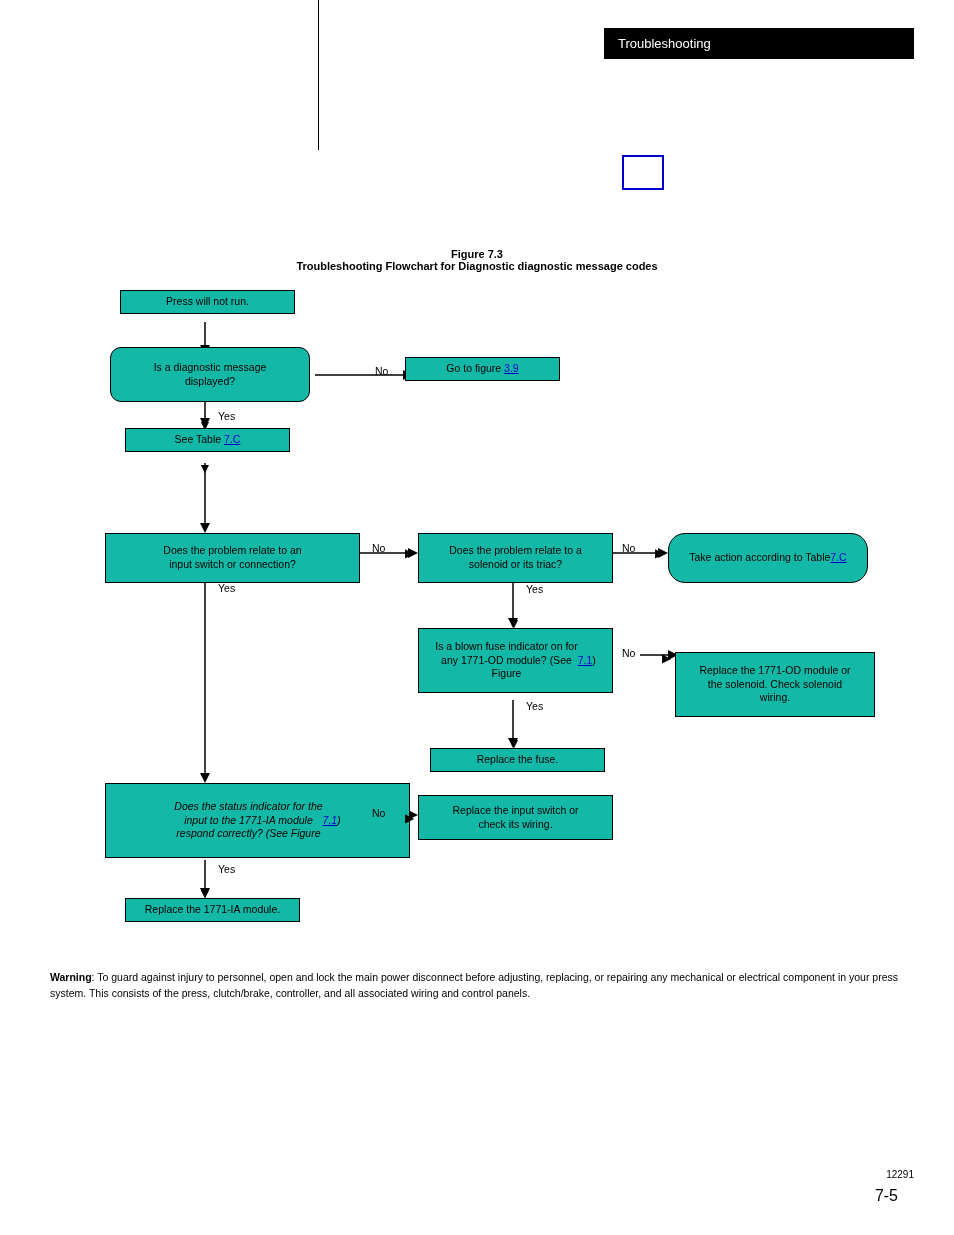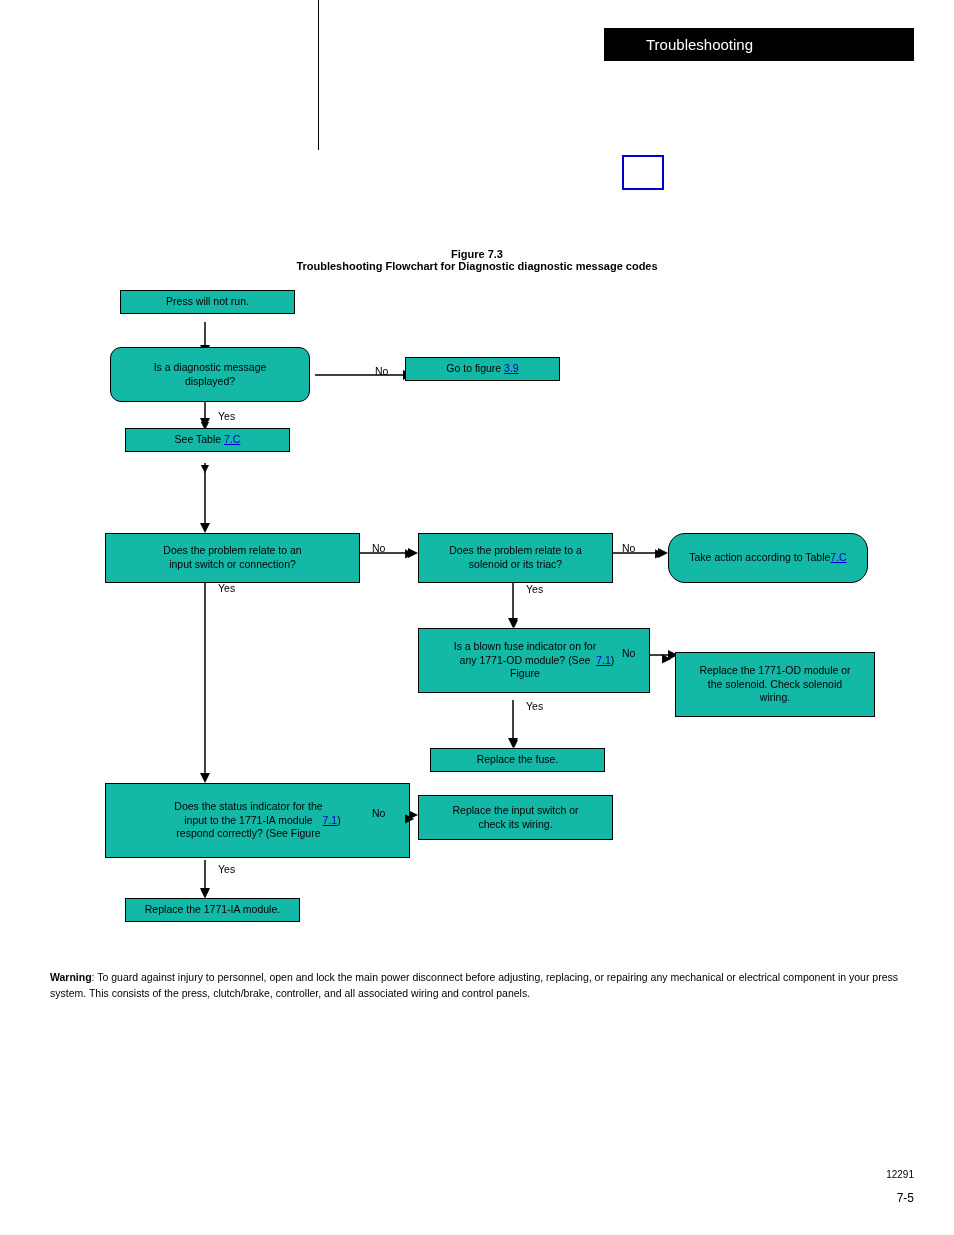--- a/index.html
+++ b/index.html
@@ -24,22 +24,21 @@
       background: #000;
       color: #fff;
       padding: 8px 14px 8px 14px;
       width: 310px;
     }
     .chapter-number {
       font-size: 15px;
       font-weight: bold;
     }
     .chapter-title {
-      font-size: 15px;
-      margin-left: 28px;
+      font-size: 13px;
     }
 
     
     .left-line {
       position: absolute;
       top: 0;
       left: 318px;
       width: 1px;
       height: 150px;
       background: #000;
@@ -123,22 +122,22 @@
       line-height: 1.5;
     }
     .warning-section strong {
       font-weight: bold;
     }
 
     
     .page-number {
       position: absolute;
       bottom: 30px;
-      right: 40px;
-      font-size: 12px;
+      right: 56px;
+      font-size: 16px;
     }
 
     
     .doc-number {
       position: absolute;
       bottom: 55px;
       right: 40px;
       font-size: 10px;
     }
   </style>
@@ -237,41 +236,41 @@
   <div class="fc-label" style="left:572px; top:257px;">No</div>
   <div style="position:absolute; left:605px; top:261px; font-size:12px;">▶</div>
 
   <div class="fc-box" style="left:618px; top:248px; width:200px; height:50px; display:flex; align-items:center; justify-content:center; text-align:right;border-radius:17px;">
     Take action according to Table<br><a class="fc-link">7.C</a>
   </div>
 
   <div class="fc-label" style="left:476px; top:298px;">Yes</div>
   <div style="position:absolute; left:457px; top:330px; font-size:14px; color:#000;">▼</div>
 
-  <div class="fc-box" style="left:368px; top:343px; width:232px; height:65px; display:flex; align-items:center; justify-content:center; text-align:center;">
+  <div class="fc-box" style="left:368px; top:343px; width:195px; height:65px; display:flex; align-items:center; justify-content:center; text-align:center;">
     Is a blown fuse indicator on for<br>any 1771-OD module? (See<br>Figure <a class="fc-link">7.1</a>)
   </div>
 
   <div class="fc-label" style="left:572px; top:362px;">No</div>
   <div style="position:absolute; left:612px; top:366px; font-size:12px;">▶</div>
 
   <div class="fc-box" style="left:625px; top:343px; width:200px; height:65px; display:flex; align-items:center; justify-content:center; text-align:center;margin-top:24px;">
     Replace the 1771-OD module or<br>the solenoid. Check solenoid<br>wiring.
   </div>
 
   <div class="fc-label" style="left:476px; top:415px;">Yes</div>
   <div style="position:absolute; left:457px; top:450px; font-size:14px; color:#000;">▼</div>
 
   <div class="fc-box" style="left:380px; top:463px; width:175px;">
     Replace the fuse.
   </div>
 
   <div class="fc-label" style="left:168px; top:297px;">Yes</div>
 
-  <div class="fc-box" style="left:55px; top:498px; width:305px; height:75px; display:flex; align-items:center; justify-content:center; text-align:center;">
+  <div class="fc-box" style="left:55px; top:498px; width:305px; height:75px; display:flex; align-items:center; justify-content:center; text-align:center;font-style:italic;">
     Does the status indicator for the<br>input to the 1771-IA module<br>respond correctly? (See Figure<br><a class="fc-link">7.1</a>)
   </div>
 
   <div class="fc-label" style="left:322px; top:522px;">No</div>
   <div style="position:absolute; left:355px; top:526px; font-size:12px;">▶</div>
 
   <div class="fc-box" style="left:368px; top:510px; width:195px; height:45px; display:flex; align-items:center; justify-content:center; text-align:center;">
     Replace the input switch or<br>check its wiring.
   </div>
 

